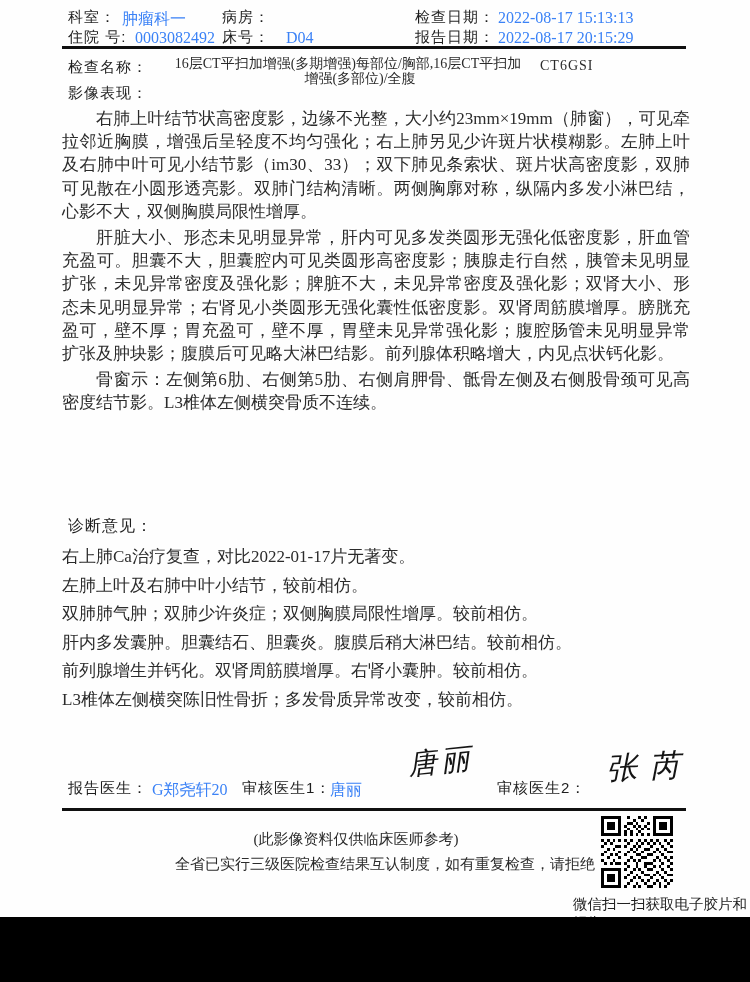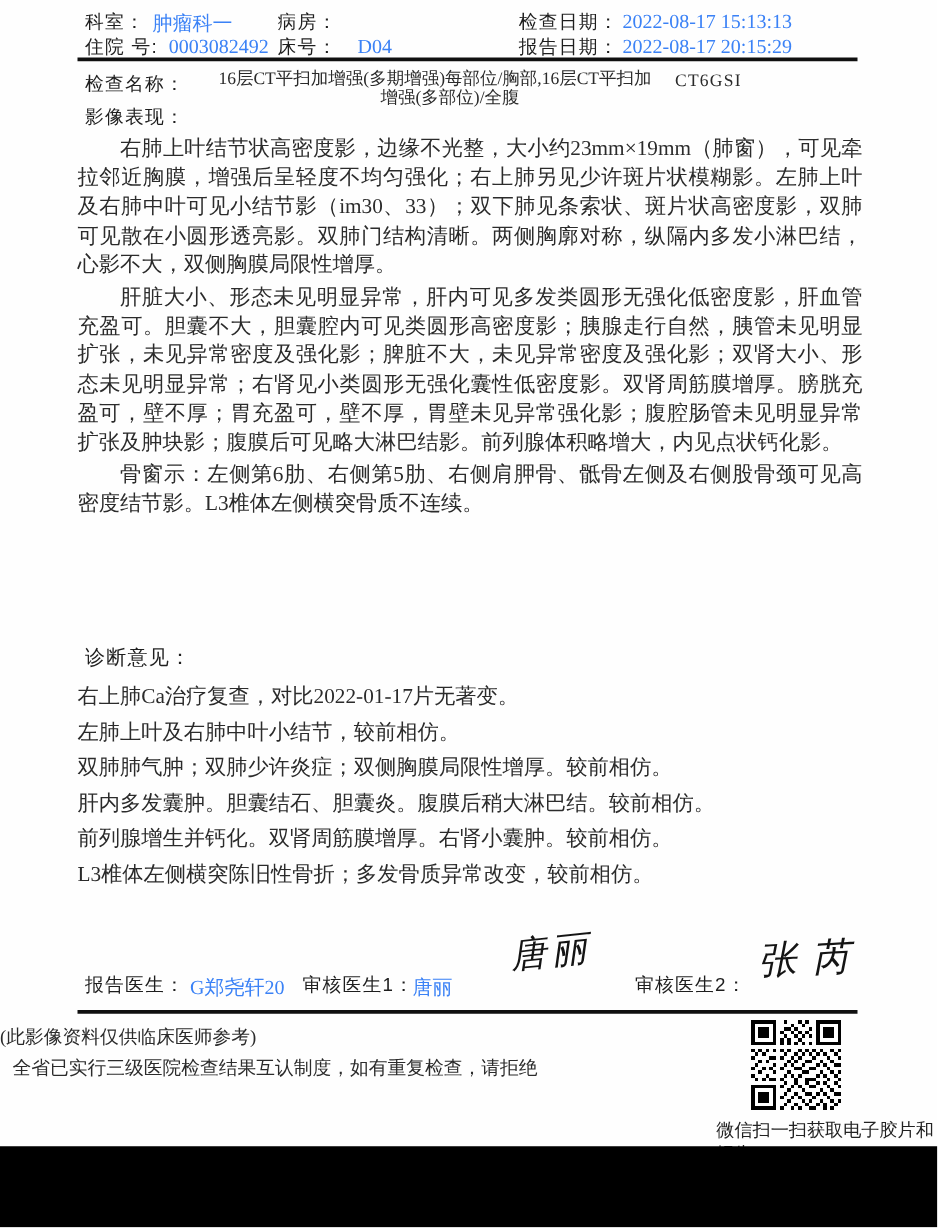--- a/index.html
+++ b/index.html
@@ -11,21 +11,21 @@
   .rule{position:absolute;background:#101010;height:3px;}
   .examname{font-size:14px;line-height:15px;color:#2a2a2a;white-space:normal;width:392px;text-align:center;}
   .code{font-size:14px;letter-spacing:1px;color:#2a2a2a;}
   .findings{position:absolute;left:62px;top:107px;width:628px;font-size:17px;line-height:23.2px;
             text-align:justify;color:#2b2b2b;white-space:normal;}
   .findings p{margin:0 0 3px 0;text-indent:2em;}
   .diag{position:absolute;left:62px;top:543px;width:650px;font-size:17px;line-height:28.6px;color:#2b2b2b;}
   .sig{font-family:"DejaVu Sans",sans-serif;font-style:italic;color:#141414;}
   .sig1{font-size:29px;transform:rotate(-6deg);letter-spacing:4px;}
   .sig2{font-size:31px;transform:rotate(-3deg);letter-spacing:12px;}
-  .note{position:absolute;font-size:15px;color:#2b2b2b;}
+  .note{position:absolute;text-align:center;font-size:15px;color:#2b2b2b;margin-top:10px;}
   .caption{position:absolute;font-size:14.5px;color:#222;margin-left:35px;}
   .bottombar{position:absolute;left:0;top:917px;width:750px;height:65px;background:#000;}
   #qr{position:absolute;left:597px;top:816px;}
 </style>
 </head>
 <body>
 
 <div class="page">
 
   <div class="abs lbl" style="left:68px;top:8px">科室：</div>
@@ -65,21 +65,21 @@
     <div>肝内多发囊肿。胆囊结石、胆囊炎。腹膜后稍大淋巴结。较前相仿。</div>
     <div>前列腺增生并钙化。双肾周筋膜增厚。右肾小囊肿。较前相仿。</div>
     <div>L3椎体左侧横突陈旧性骨折；多发骨质异常改变，较前相仿。</div>
   </div>
 
   <div class="abs lbl" style="left:68px;top:779px">报告医生：</div>
   <div class="abs val" style="left:152px;top:780px">G郑尧轩20</div>
   <div class="abs lbl" style="left:242px;top:779px">审核医生1：</div>
   <div class="abs val" style="left:330px;top:780px">唐丽</div>
   <div class="abs sig sig1" style="left:408px;top:742px">唐丽</div>
-  <div class="abs lbl" style="left:508px;top:779px">审核医生2：</div>
+  <div class="abs lbl" style="left:497px;top:779px">审核医生2：</div>
   <div class="abs sig sig2" style="left:606px;top:746px">张芮</div>
 
   <div class="rule" style="left:62px;top:808px;width:624px;"></div>
 
   <div class="note" style="left:0;top:820px;width:712px">(此影像资料仅供临床医师参考)</div>
   <div class="note" style="left:10px;top:845px;width:750px">全省已实行三级医院检查结果互认制度，如有重复检查，请拒绝</div>
 
   <svg id="qr" width="80" height="72" viewBox="0 0 25 25" shape-rendering="crispEdges" fill="#000">
     <rect x="0" y="0" width="7" height="7"></rect>
       <rect x="1" y="1" width="5" height="5" fill="#fff"></rect>

